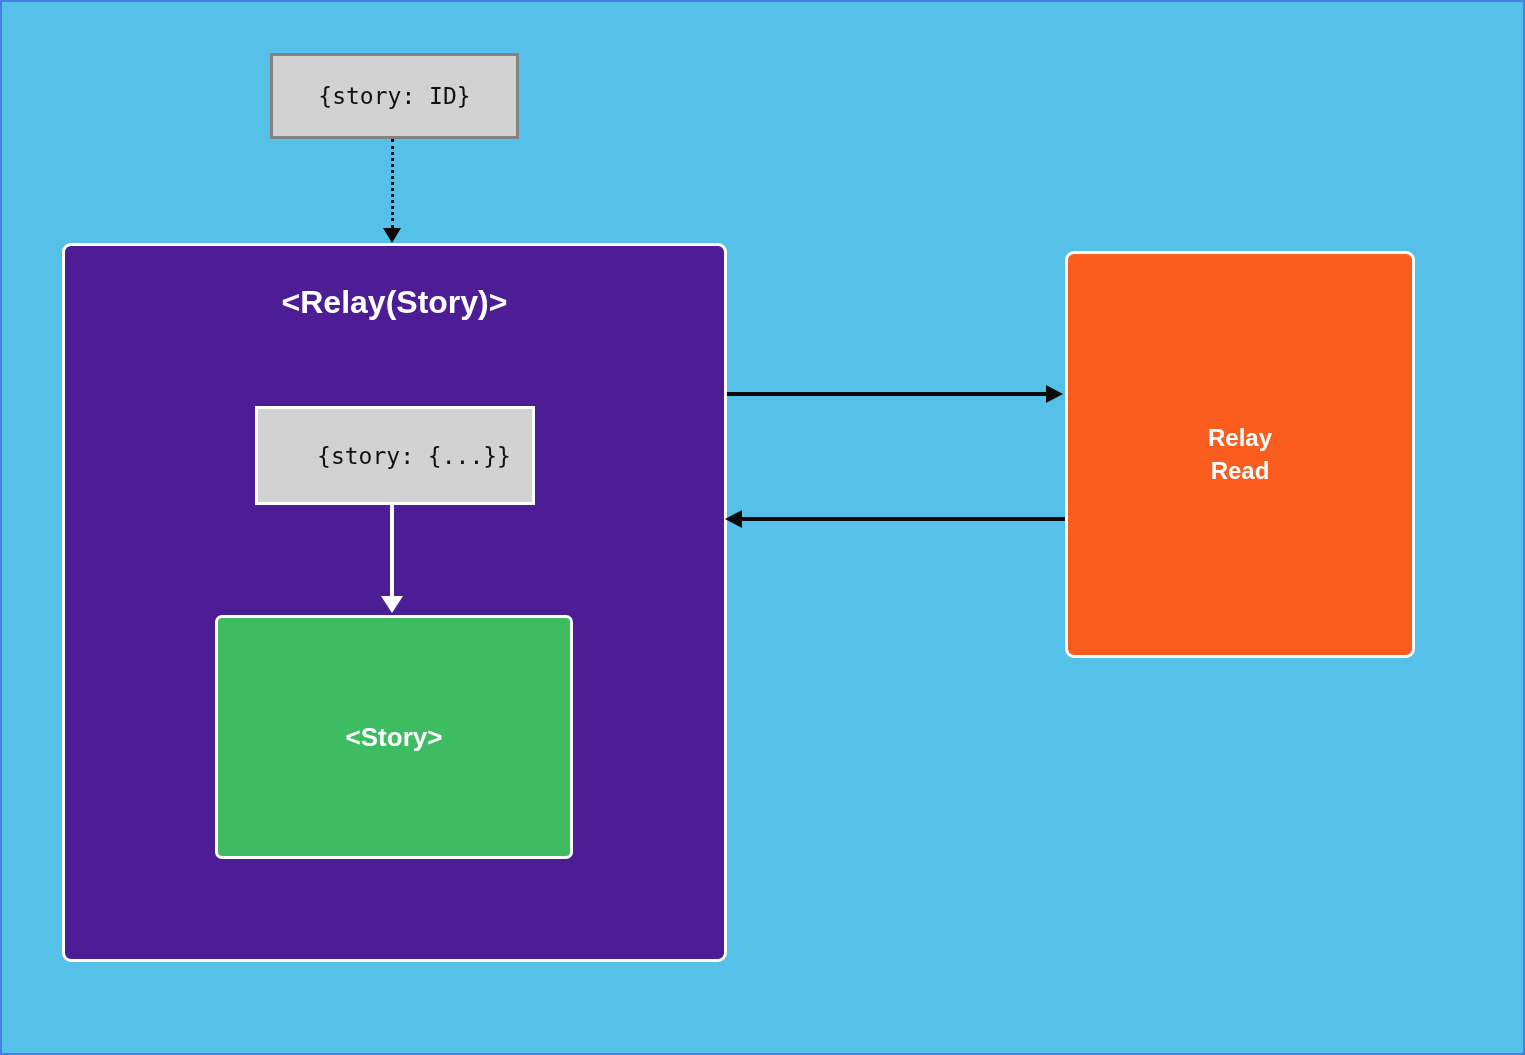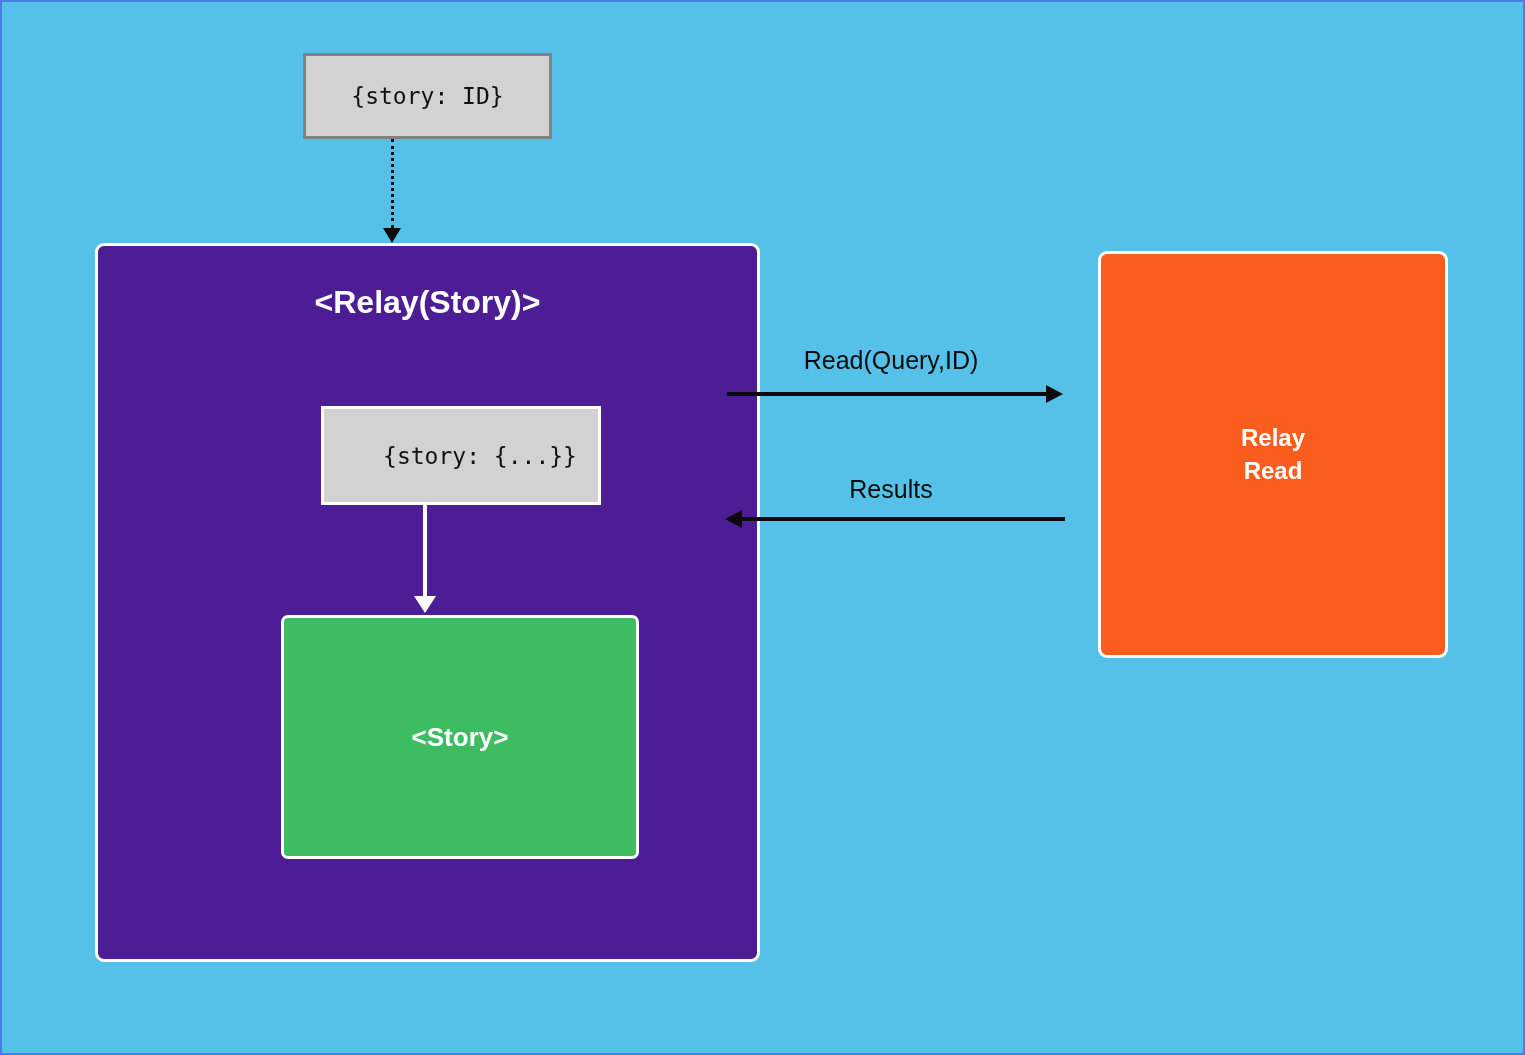--- a/index.html
+++ b/index.html
@@ -10,21 +10,21 @@
   #canvas {
     position: relative;
     width: 1525px;
     height: 1055px;
     background: #55C1E8;
     border: 2px solid #4A7DE4;
     box-sizing: border-box;
     overflow: hidden;
   }
   
-  .node { position: absolute; box-sizing: border-box; margin-left: 33px; }
+  .node { position: absolute; box-sizing: border-box; }
 
   #props-input-node {
     left: 268px; top: 51px;
     width: 249px; height: 86px;
     background: #D2D2D2;
     border: 3px solid #828282;
     display: flex; align-items: center; justify-content: center;
   }
   .code-label {
     font-family: "DejaVu Sans Mono", monospace;
@@ -179,25 +179,23 @@
     </div>
 
     <div class="arrow-part" id="arrow-resolved-line"></div>
     <div class="arrow-part" id="arrow-resolved-head"></div>
 
     <div class="node" id="story-node">
       <span id="story-label">&lt;Story&gt;</span>
     </div>
   </div>
 
-  <div class="edge-label" id="edge-label-read">Read(Query,ID)</div>
   <div class="arrow-part" id="arrow-read-line"></div>
   <div class="arrow-part" id="arrow-read-head"></div>
 
-  <div class="edge-label" id="edge-label-results">Results</div>
   <div class="arrow-part" id="arrow-results-line"></div>
   <div class="arrow-part" id="arrow-results-head"></div>
 
   <div class="node" id="relay-store-node">
     <div id="relay-store-title">
       <div>Relay</div>
       <div>Read</div>
     </div>
   </div>
 

